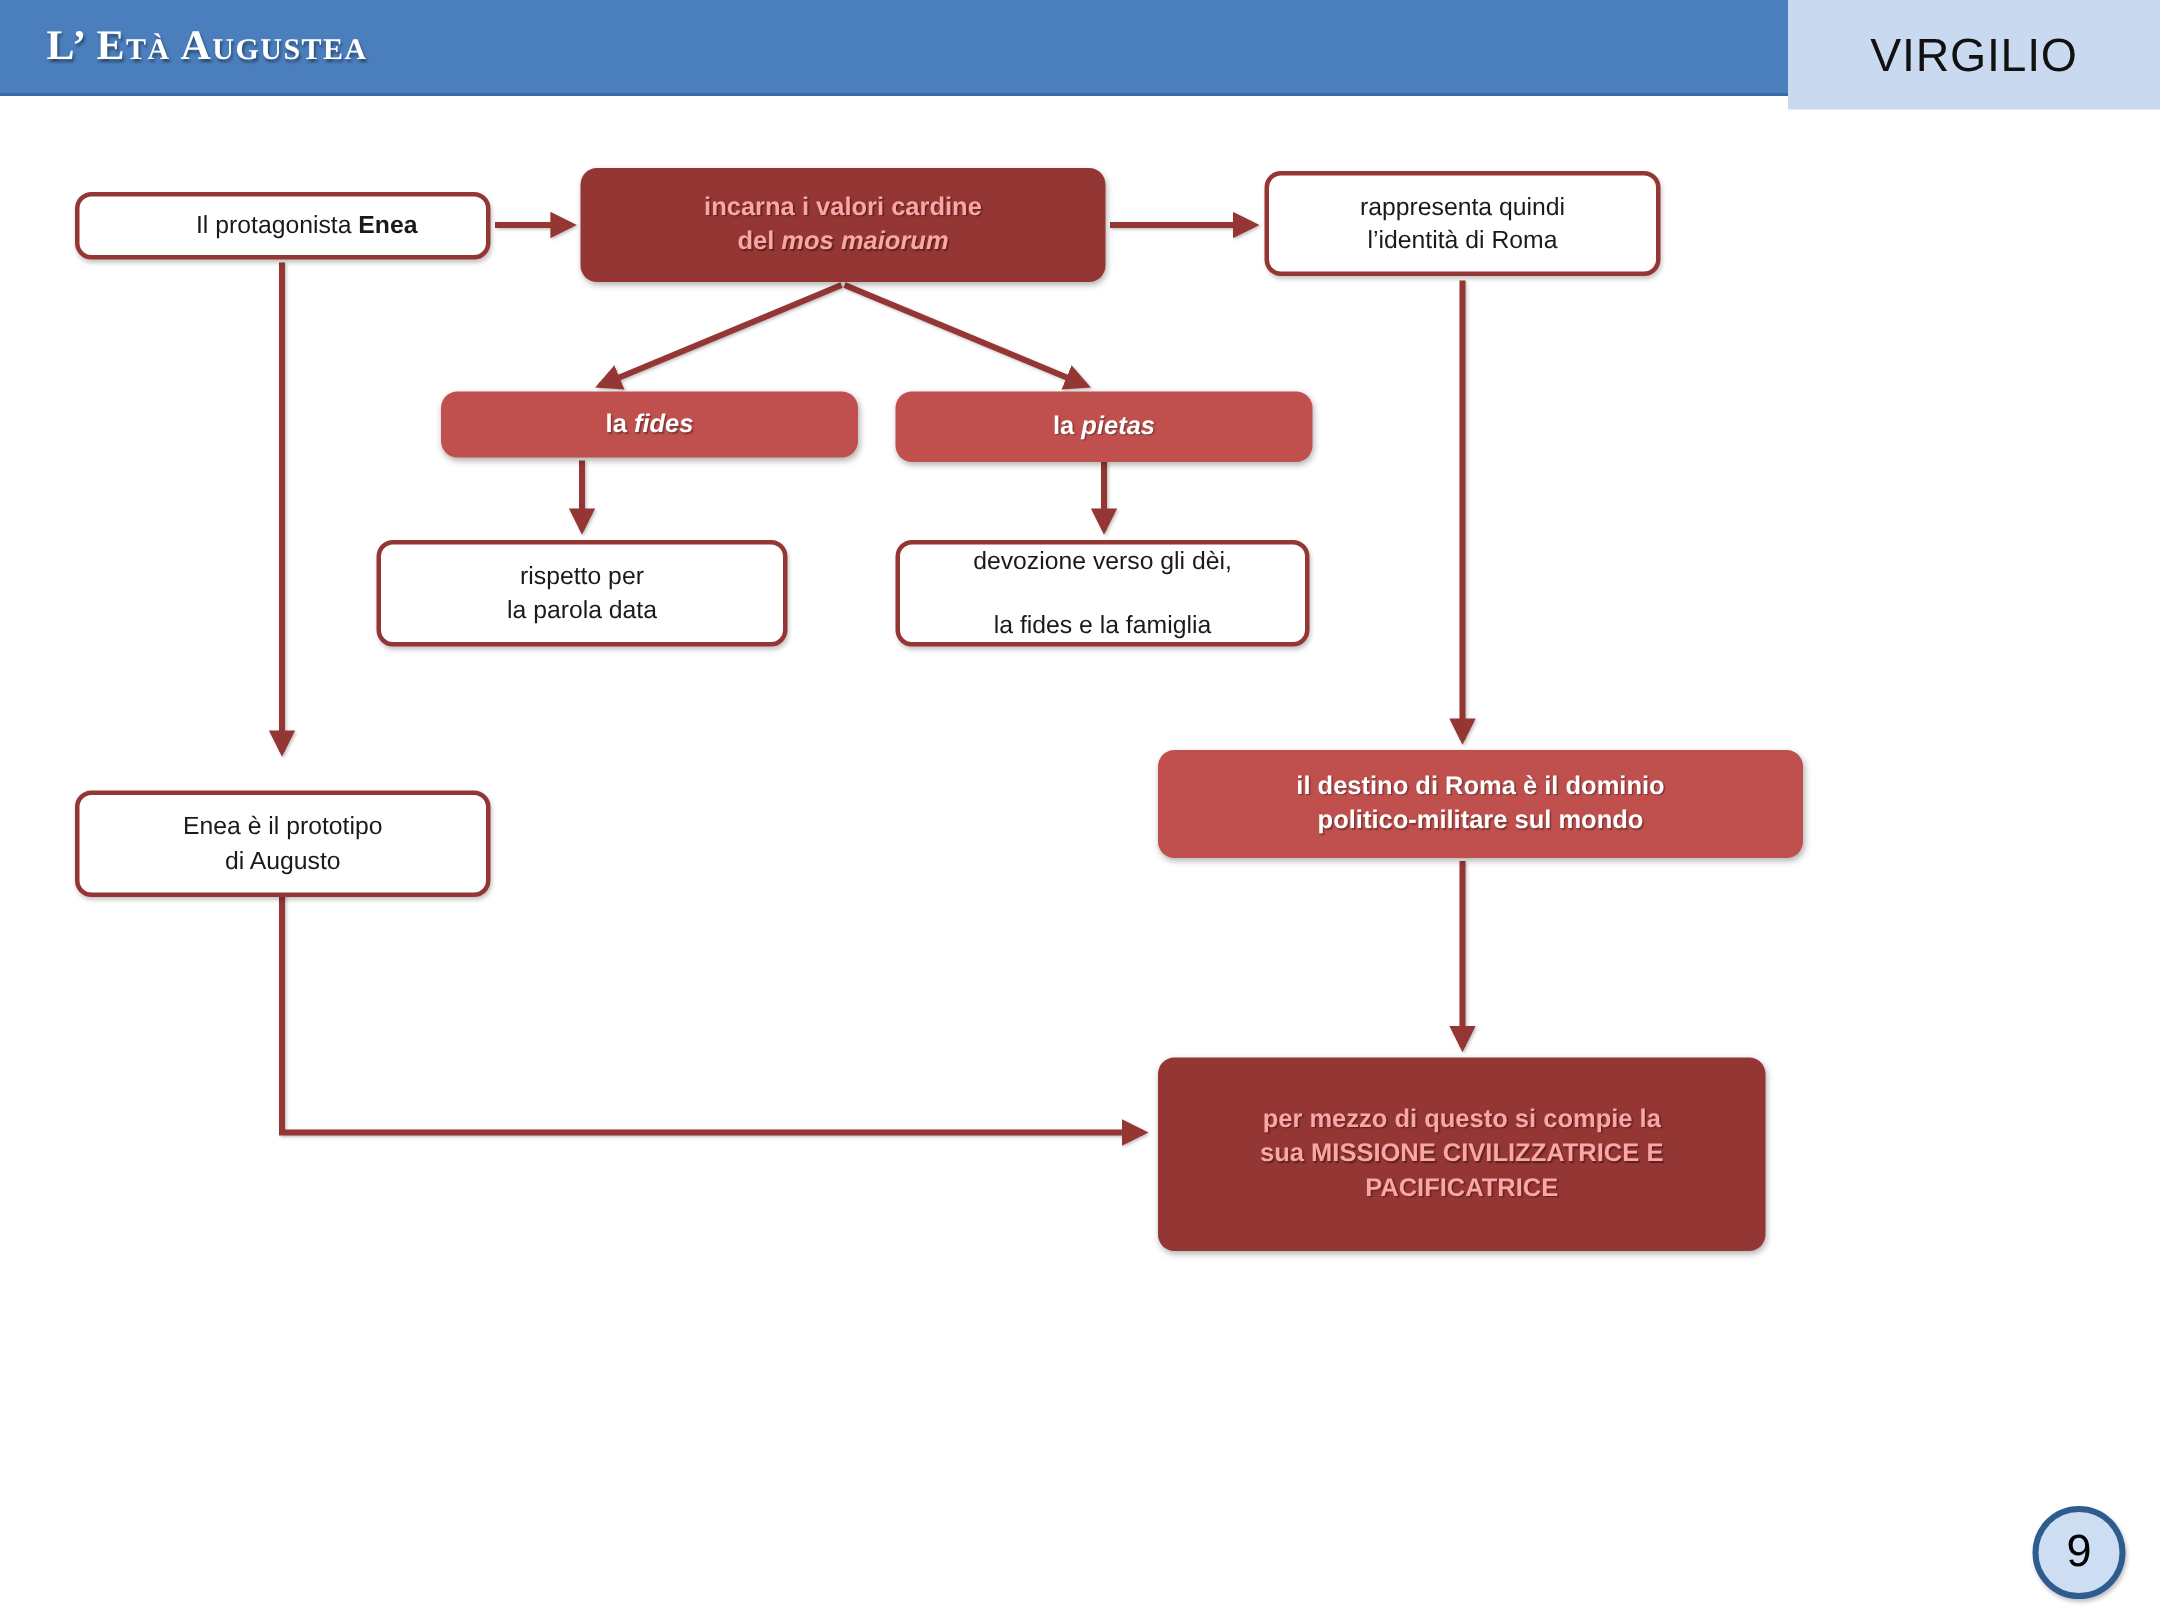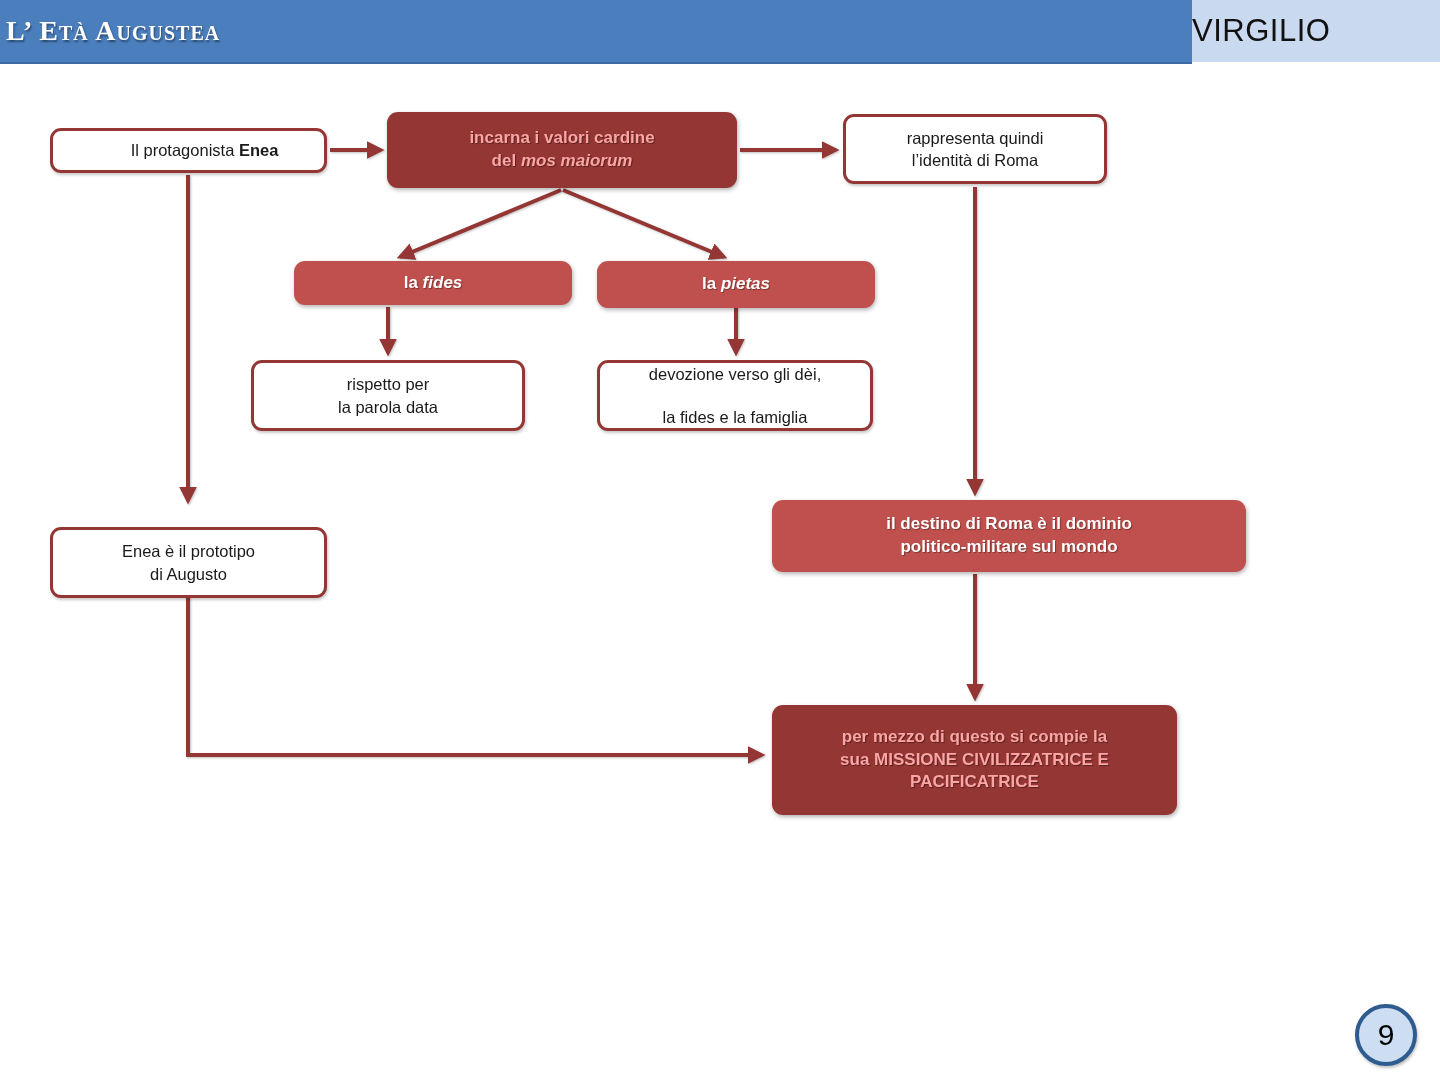--- a/index.html
+++ b/index.html
@@ -12,34 +12,34 @@
   }
   
   .header-bar{
     position:absolute;left:0;top:0;width:1192px;height:64px;
     background:#4b7ebd;
     border-bottom:2px solid #3c6aa3;
     box-sizing:border-box;
     display:flex;align-items:center;
   }
   .header-title{
-    margin-left:6px;
+    margin-left:31px;
     font-family:"Liberation Serif","DejaVu Serif",serif;
     font-weight:bold;
     font-variant:small-caps;
     font-size:28px;
     letter-spacing:1px;
     color:#ffffff;
     text-shadow:1px 2px 2px rgba(0,0,0,0.45);
     white-space:pre;
   }
   .header-tab{
-    position:absolute;left:1192px;top:0;width:248px;height:62px;
+    position:absolute;left:1192px;top:0;width:248px;height:73px;
     background:#c9d9f0;
-    display:flex;align-items:center;justify-content:flex-start;
+    display:flex;align-items:center;justify-content:center;
   }
   .header-tab-label{
     font-size:31px;
     color:#111111;
     letter-spacing:0.5px;
   }
   
   .arrows{
     position:absolute;left:0;top:0;
     filter:drop-shadow(1px 1.5px 1px rgba(0,0,0,0.25));
@@ -81,22 +81,22 @@
   }
   
   .n-protagonista{left:50px;top:128px;width:277px;height:45px;padding-left:32px;}
   .n-incarna{left:387px;top:112px;width:350px;height:76px;}
   .n-rappresenta{left:843px;top:114px;width:264px;height:70px;}
   .n-fides{left:249px;top:261px;width:278px;height:44px;margin-left:45px;}
   .n-pietas{left:597px;top:261px;width:278px;height:47px;}
   .n-rispetto{left:251px;top:360px;width:274px;height:71px;}
   .n-devozione{left:597px;top:360px;width:276px;height:71px;gap:20px;}
   .n-prototipo{left:50px;top:508px;width:277px;height:71px;margin-top:19px;}
-  .n-destino{left:772px;top:500px;width:474px;height:72px;}
-  .n-missione{left:772px;top:705px;width:405px;height:110px;}
+  .n-destino{left:772px;top:500px;width:430px;height:72px;}
+  .n-missione{left:772px;top:705px;width:405px;height:129px;}
   
   .page-circle{
     position:absolute;left:1355px;top:1004px;width:62px;height:62px;
     box-sizing:border-box;
     background:#cdddf2;
     border:4px solid #2f5c8f;
     border-radius:50%;
     display:flex;align-items:center;justify-content:center;
     box-shadow:1px 2px 3px rgba(0,0,0,0.25);
   }

